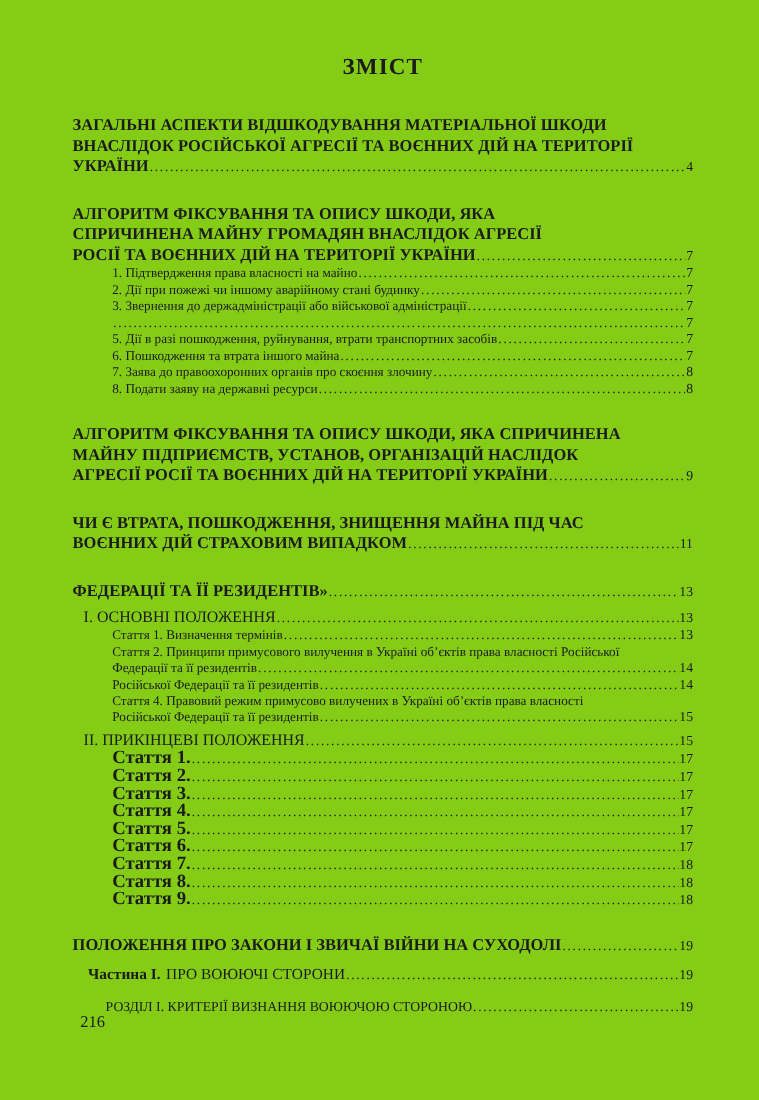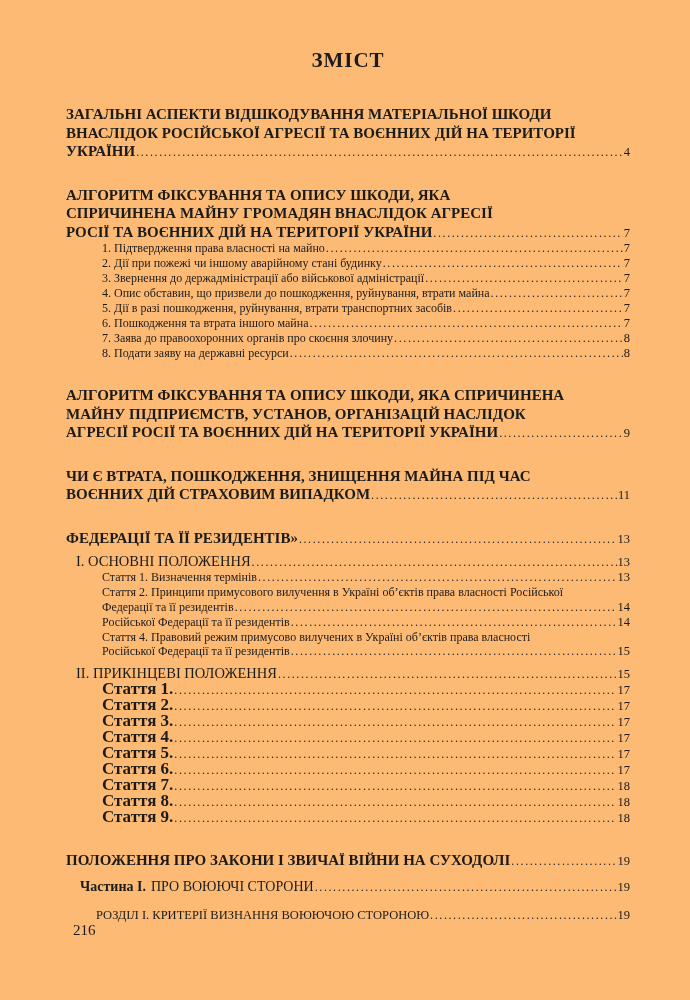--- a/index.html
+++ b/index.html
@@ -1,21 +1,21 @@
 <!DOCTYPE html>
 <html lang="uk"><head>
 <meta charset="utf-8">
 <style>
   html,body { margin:0; padding:0; background:#ffffff; }
   body { font-family:"Liberation Serif","DejaVu Serif",serif; color:#1b1b1b; }
 
   .page {
     position:relative;
     width:690px; height:1000px;
-    background:#fdba74;
+    background:#84cc16;
     box-sizing:border-box;
     padding:0 60px 0 66px;
     overflow:hidden;
   }
 
   .zmist {
     margin:48px 0 32px 0;
     text-align:center;
     font-weight:bold;
     font-size:21px;
@@ -122,21 +122,20 @@
       <span class="t">3. Звернення до держадміністрації або військової адміністрації</span>
       <span class="leader"></span>
       <span class="pg">7</span>
     </div>
   </div>
 
   <div class="entry sub">
 
     <div class="row">
 
-      <span class="t">4. Опис обставин, що призвели до пошкодження, руйнування, втрати майна</span>
       <span class="leader"></span>
       <span class="pg">7</span>
     </div>
   </div>
 
   <div class="entry sub">
 
     <div class="row">
 
       <span class="t">5. Дії в разі пошкодження, руйнування, втрати транспортних засобів</span>

